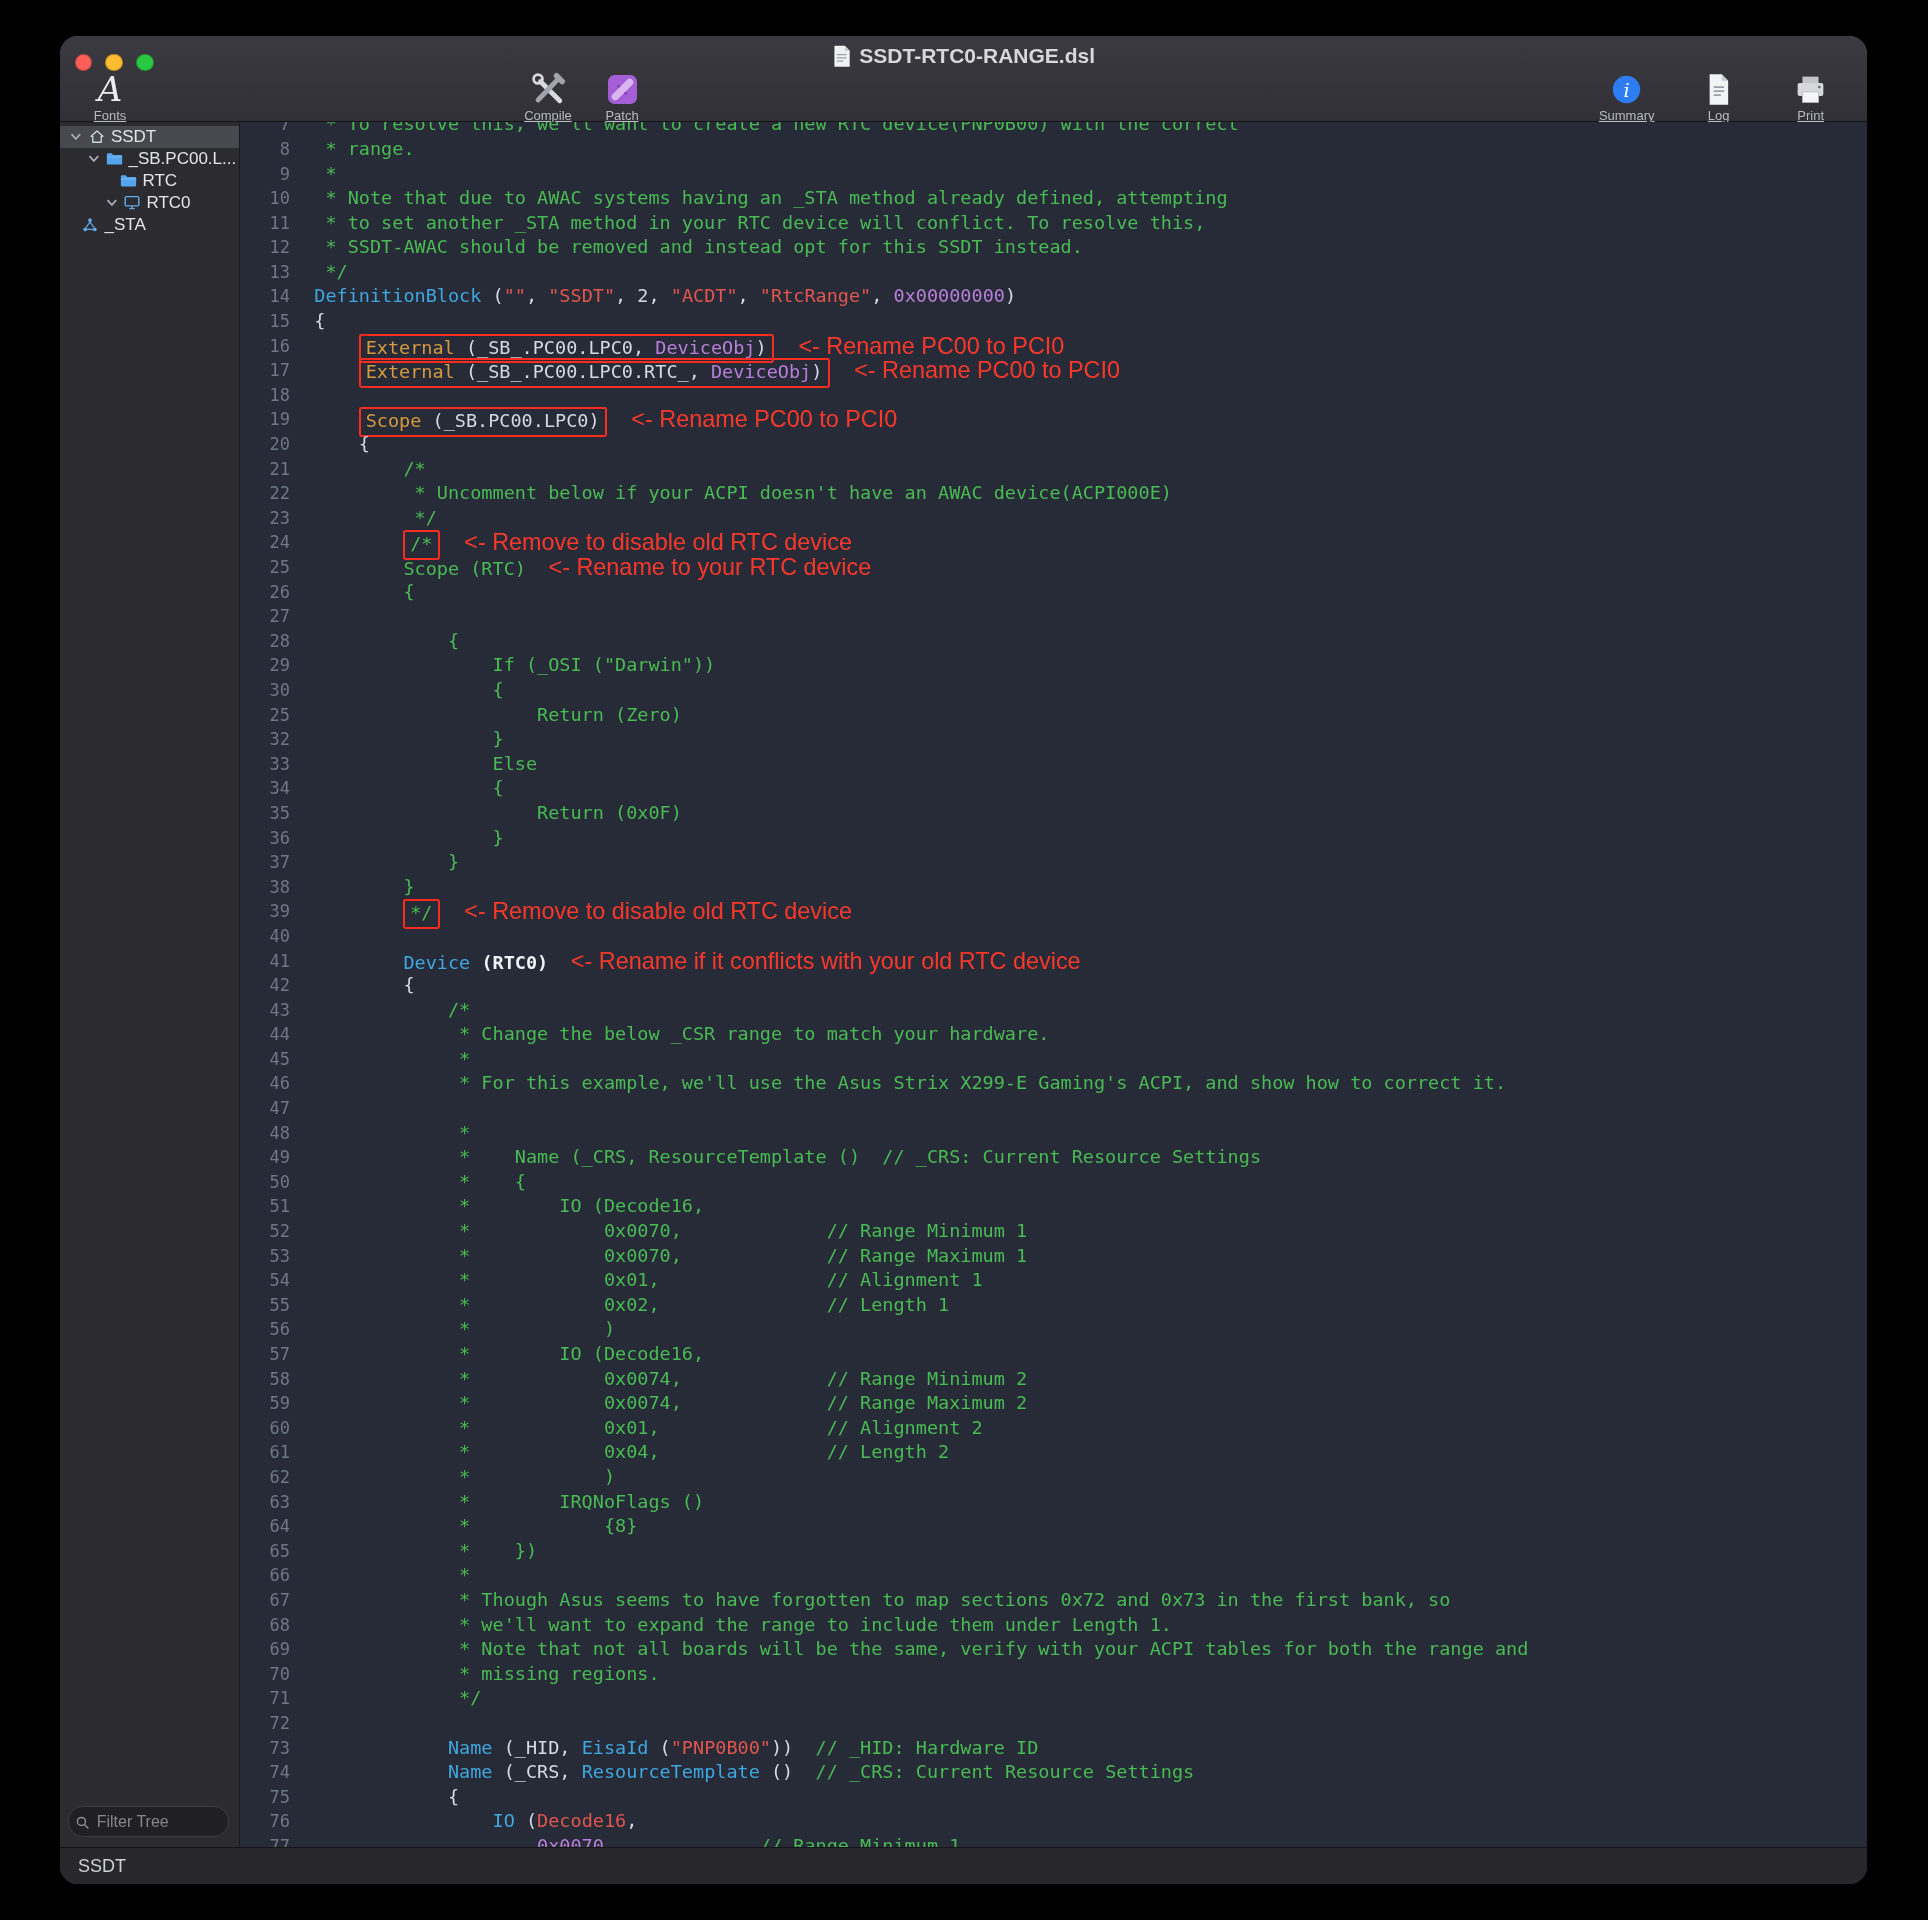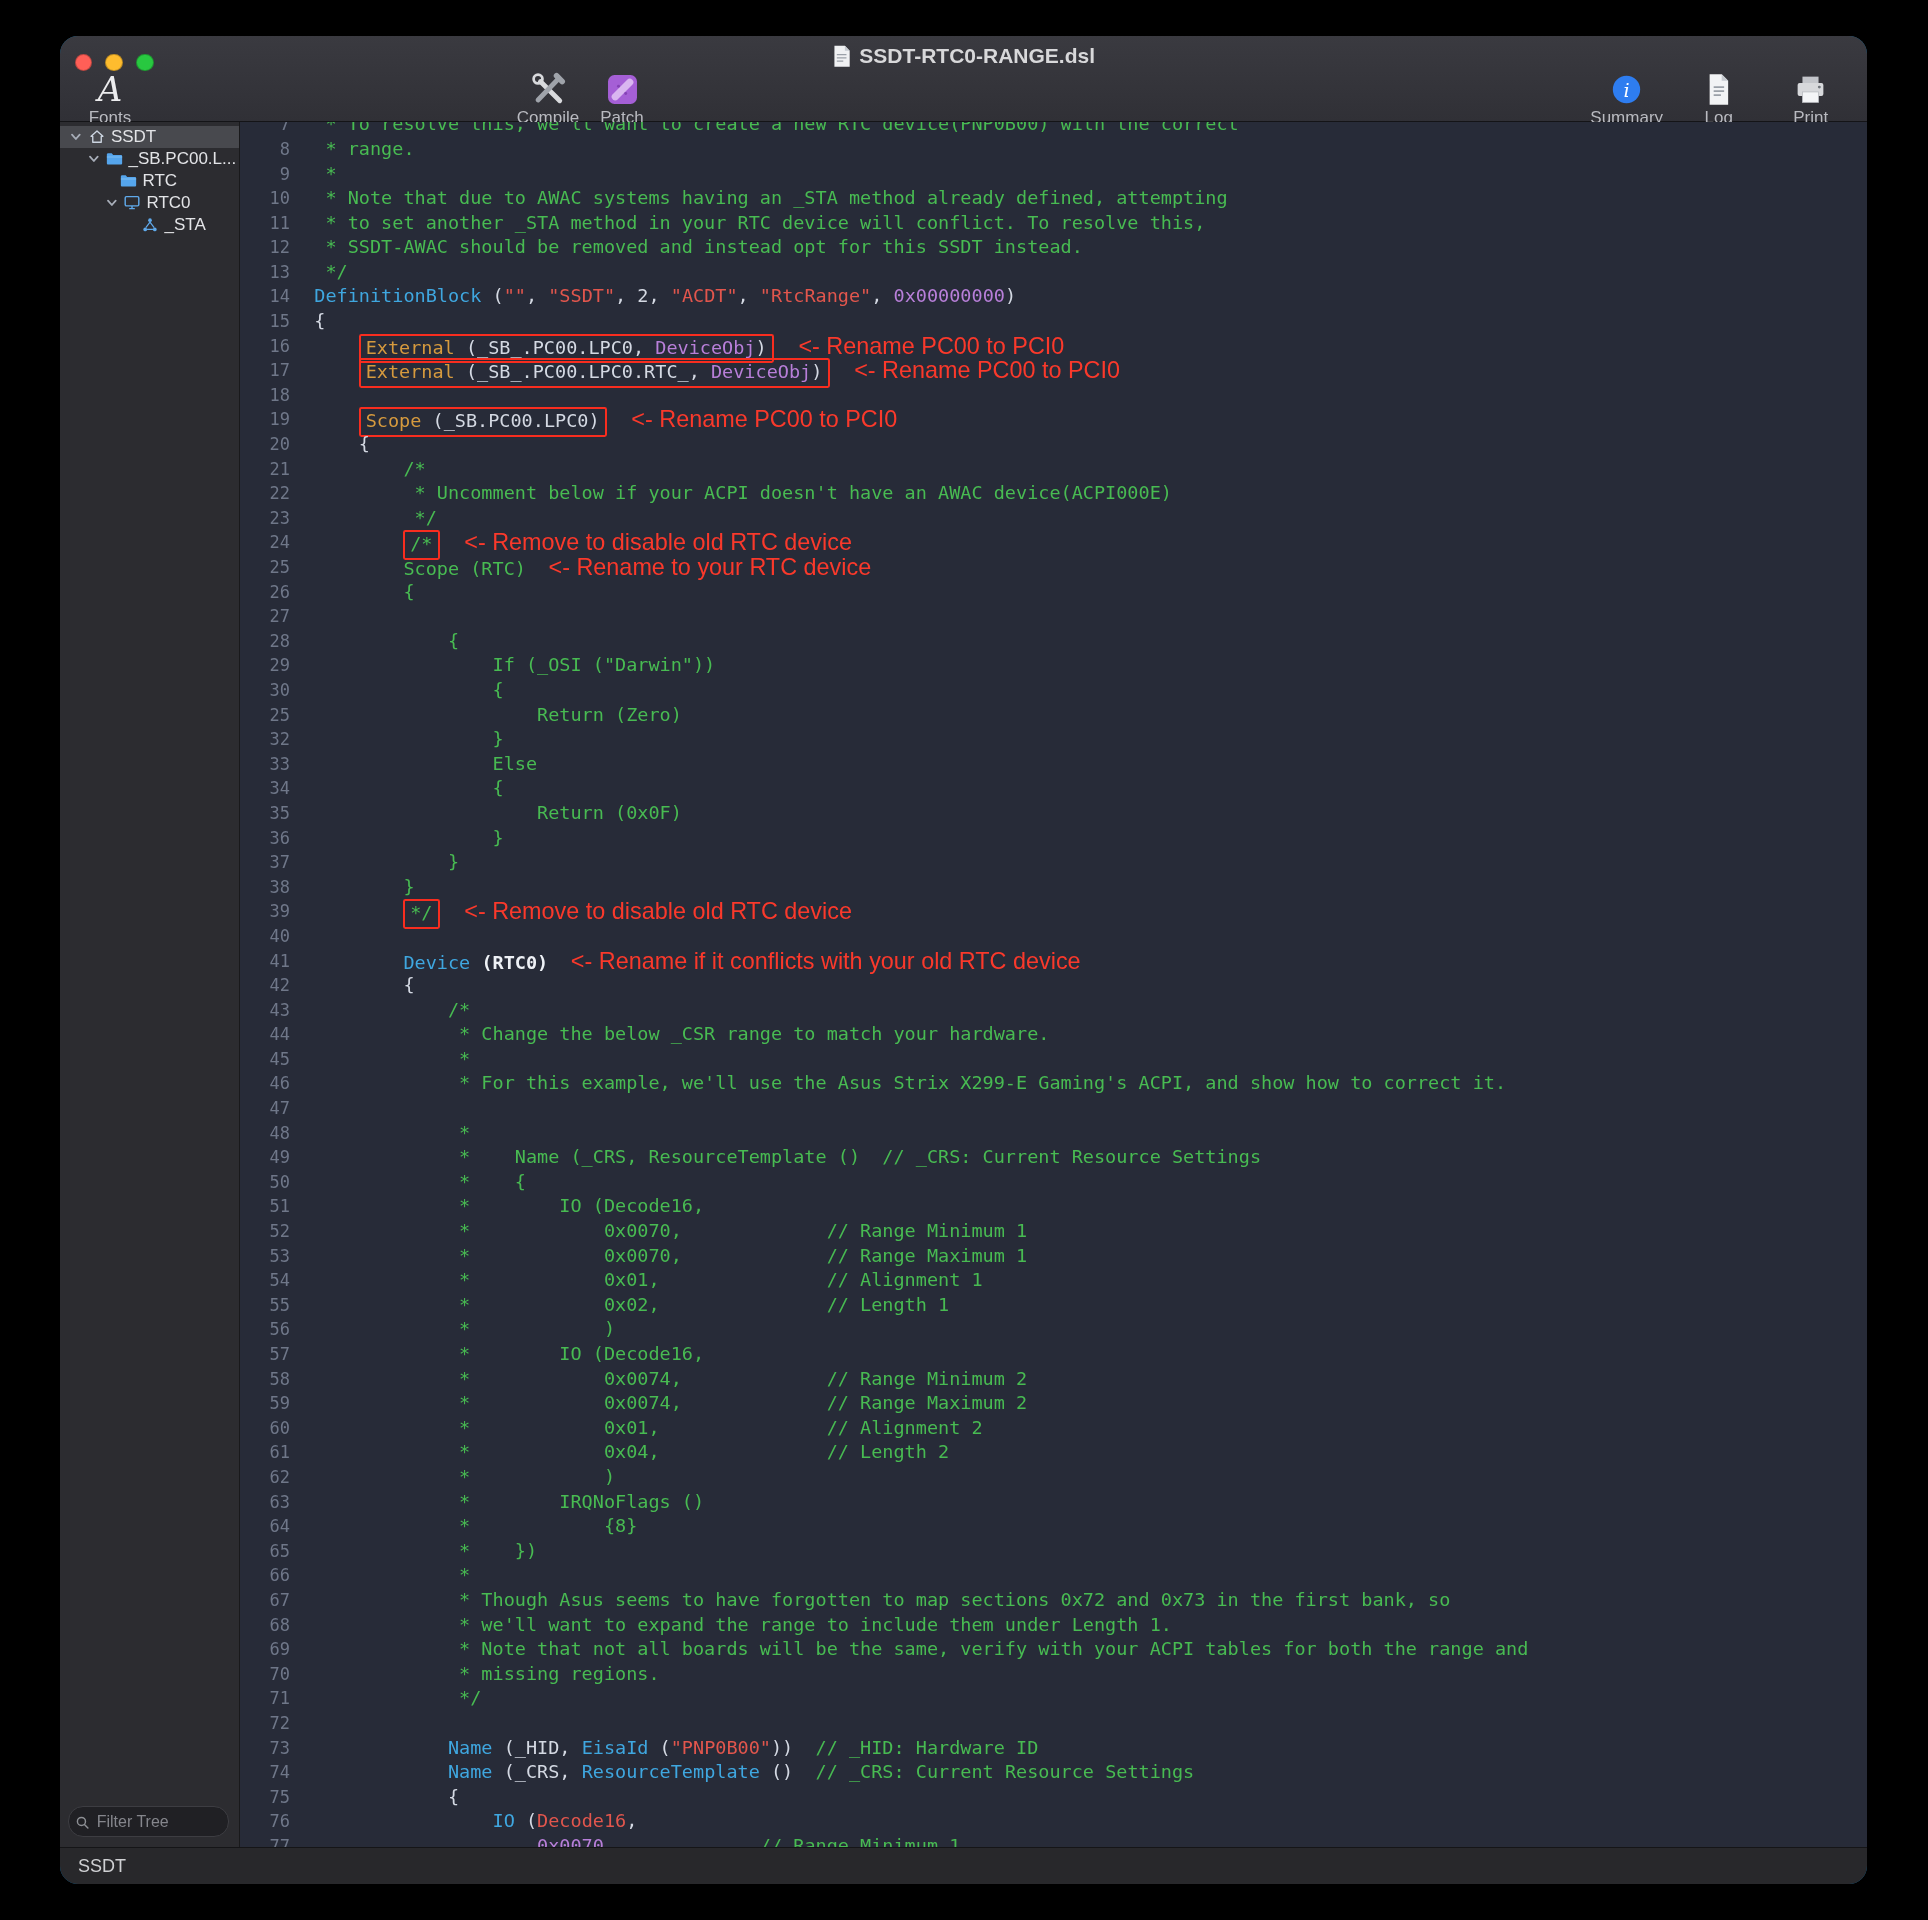--- a/index.html
+++ b/index.html
@@ -15,21 +15,21 @@
   .tl{width:15.3px;height:15.3px;border-radius:50%;border:0.8px solid rgba(0,0,0,.25);}
   .tl.red{background:#ff5f57}.tl.yellow{background:#febc2e}.tl.green{background:#28c840}
   .title-row{position:absolute;top:8px;left:0;right:0;display:flex;justify-content:center;align-items:center;gap:8px;
              color:#d8d8da;font-size:21px;font-weight:bold;}
   .toolbar{position:absolute;top:35px;left:0;right:0;height:48px;}
   .tb-left{position:absolute;left:13px;top:0;display:flex;}
   .tb-center{position:absolute;left:451px;top:0;display:flex;}
   .tb-right{position:absolute;right:19.3px;top:0;display:flex;gap:18px;}
   .titem{display:flex;flex-direction:column;align-items:center;min-width:74px;cursor:default;}
   .ticon{height:37px;display:flex;align-items:center;justify-content:center;}
-  .tlabel{color:#b9bac0;font-size:17px;margin-top:0px;text-decoration:underline;}
+  .tlabel{color:#b9bac0;font-size:13px;margin-top:0px;text-decoration:underline;}
   .ic svg{display:block;}
 
   
   .content{flex:1;display:flex;min-height:0;}
   .sidebar{flex:0 0 179px;background:#2c2c30;border-right:0.8px solid #19191b;position:relative;}
   .tree{padding-top:4px;}
   .trow{height:22px;display:flex;align-items:center;font-size:17px;color:#e3e4e7;white-space:nowrap;}
   .trow.selected{background:#48494e;}
   .tchev{flex:0 0 19.3px;display:flex;align-items:center;justify-content:center;}
   .ticn{flex:0 0 22px;display:flex;align-items:center;justify-content:center;}
@@ -197,21 +197,21 @@
               </svg>
             </span>
             <span class="ic ticn">
               <svg width="16" height="15.3" viewBox="0 0 20 19">
                 <rect x="1.5" y="2" width="17" height="11.5" rx="1.6" fill="none" stroke="#5fa9ea" stroke-width="1.8"></rect>
                 <path d="M6.5 17h7M10 13.8V17" stroke="#5fa9ea" stroke-width="1.8"></path>
               </svg>
             </span>
             <span class="tlab">RTC0</span>
           </div>
-          <div class="trow" style="padding-left: 60px;">
+          <div class="trow" style="">
             <span class="tchev"></span>
             <span class="ic ticn">
               <svg width="16" height="16" viewBox="0 0 20 20">
                 <circle cx="10" cy="4" r="2.3" fill="#5fa9ea"></circle>
                 <circle cx="4" cy="15.5" r="2.3" fill="#5fa9ea"></circle>
                 <circle cx="16" cy="15.5" r="2.3" fill="#5fa9ea"></circle>
                 <path d="M10 6.3 4.8 13.4M10 6.3l5.2 7.1M6.3 15.5h7.4" stroke="#5fa9ea" stroke-width="1.5" fill="none"></path>
               </svg>
             </span>
             <span class="tlab">_STA</span>

